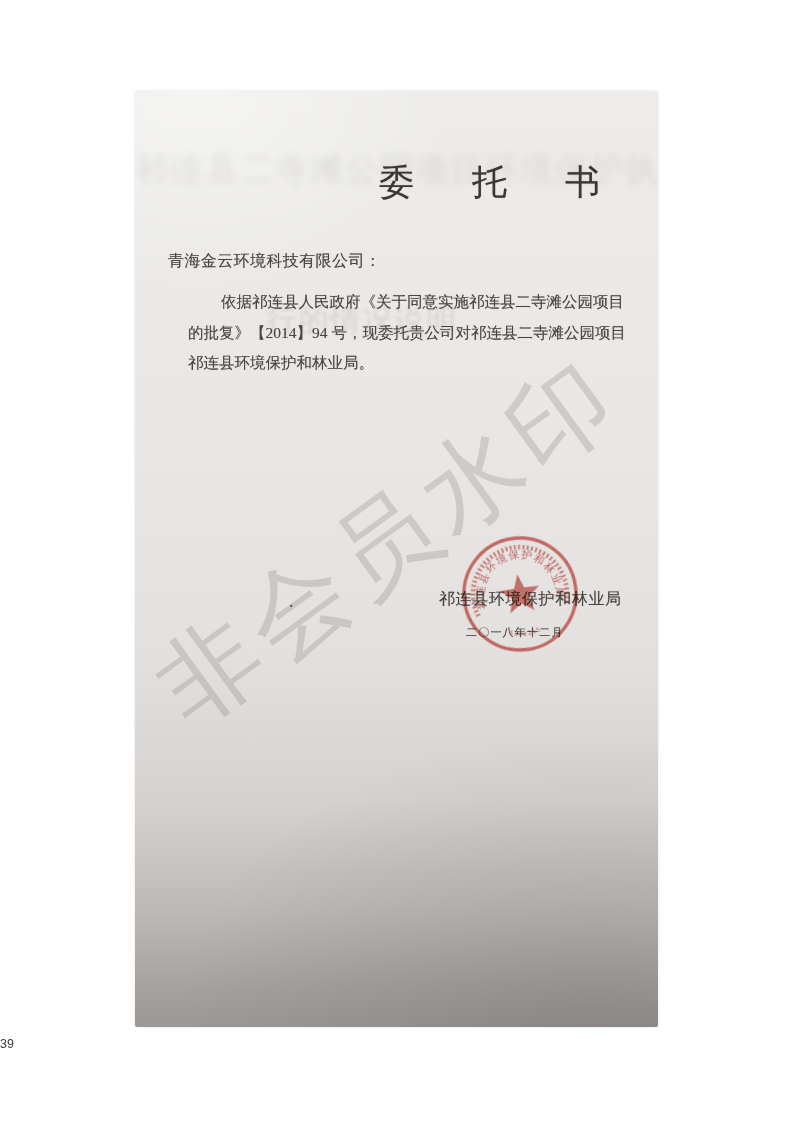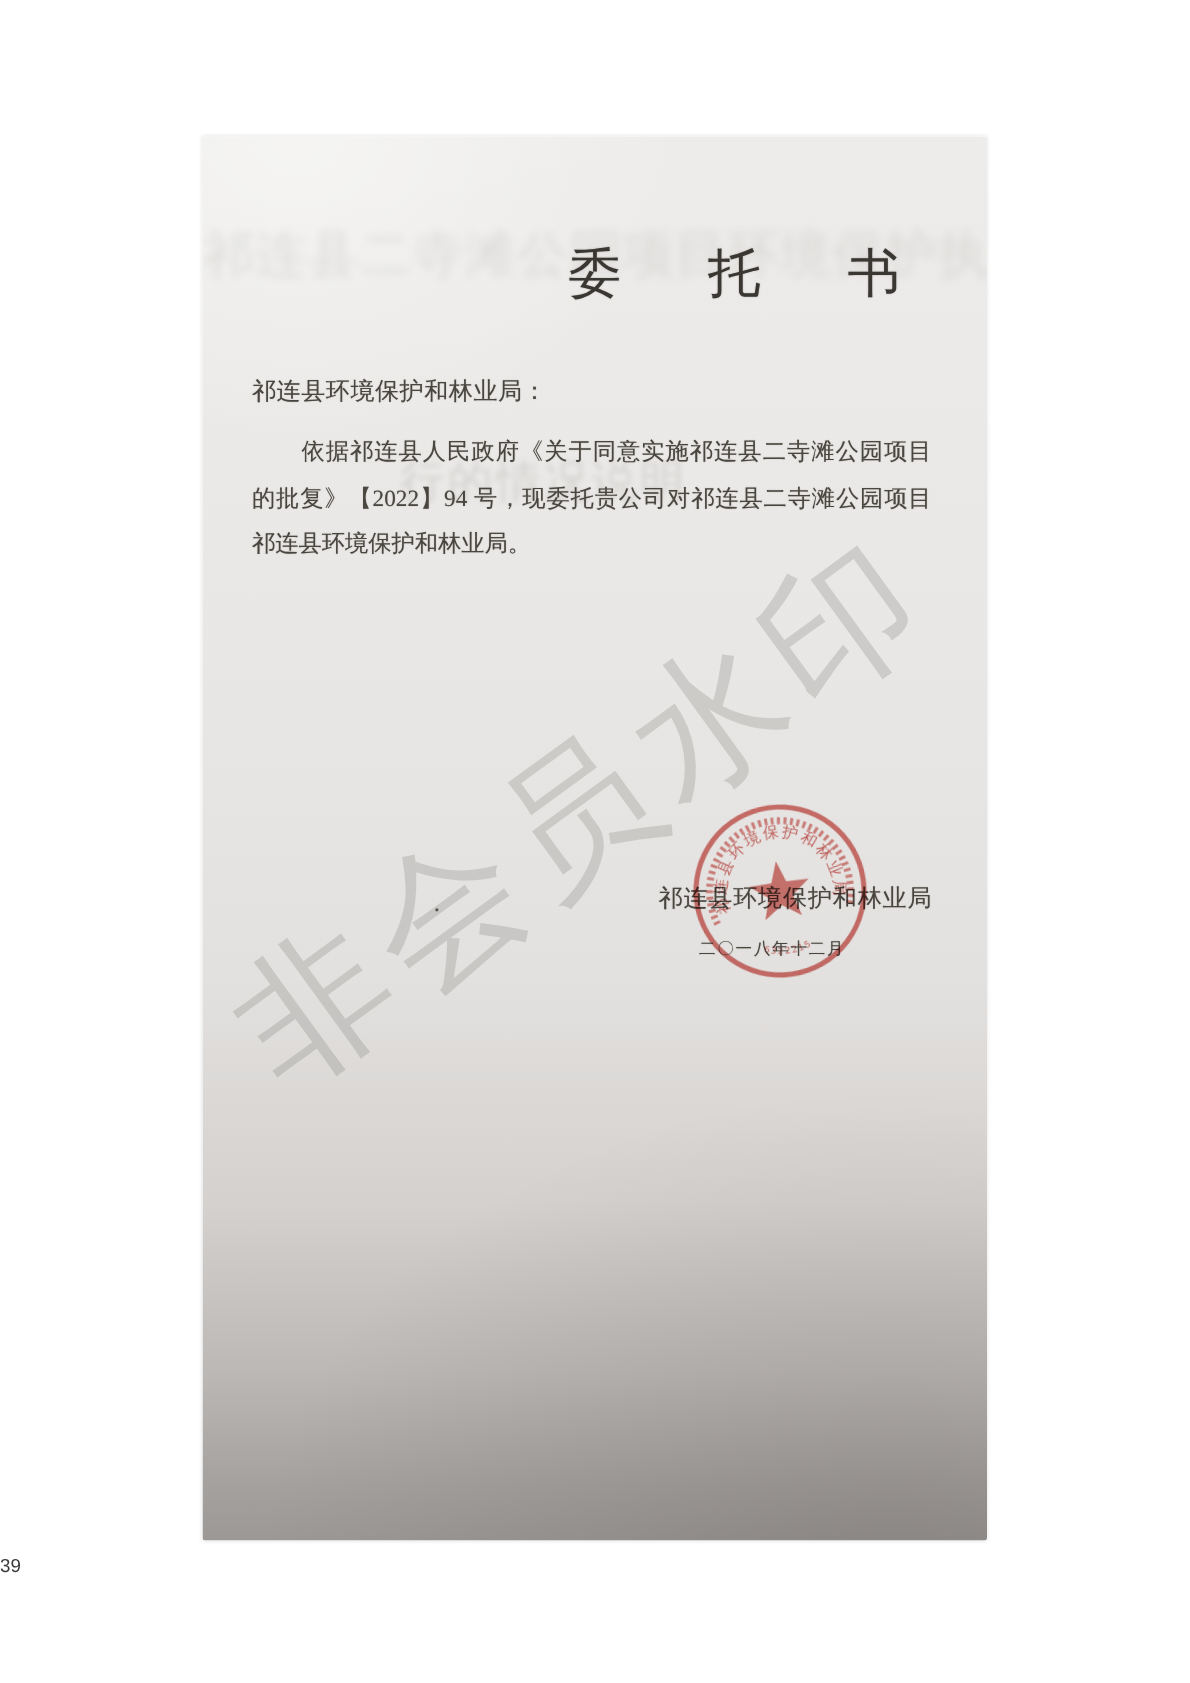--- a/index.html
+++ b/index.html
@@ -56,20 +56,21 @@
     text-shadow: 0 0 0.8px rgba(73,69,63,0.4);
   }
   .body-block {
     position: absolute; left: 33px; top: 196px; width: 453px;
   }
   .body-line {
     font-size: 15.5px; line-height: 30.5px;
     text-align: justify; text-align-last: justify;
     text-shadow: 0 0 0.8px rgba(73,69,63,0.4);
     white-space: nowrap;
+    margin-left: 20px;
   }
   .body-line.indent { text-indent: 33px; }
   .body-line.last { text-align-last: left; }
 
   .stray-dot {
     position: absolute; left: 154px; top: 500px;
     font-size: 18px; color: #55514b;
   }
   .signature-org {
     position: absolute; left: 304px; top: 498px;
@@ -116,25 +117,25 @@
 </head>
 <body>
 
 <div class="scan-photo">
 
   <div class="ghost-heading">祁连县二寺滩公园项目环境保护执</div>
   <div class="ghost-subheading">行的情况说明</div>
 
   <div class="doc-title">委托书</div>
 
-  <div class="salutation">祁连县环境保护和林业局：</div>
+  <div class="salutation">青海金云环境科技有限公司：</div>
 
   <div class="body-block">
     <div class="body-line indent">依据祁连县人民政府《关于同意实施祁连县二寺滩公园项目</div>
-    <div class="body-line">的批复》【2022】94 号，现委托贵公司对祁连县二寺滩公园项目</div>
+    <div class="body-line">的批复》【2014】94 号，现委托贵公司对祁连县二寺滩公园项目</div>
     <div class="body-line last">祁连县环境保护和林业局。</div>
   </div>
 
   <div class="stray-dot">.</div>
 
   <div class="signature-org">祁连县环境保护和林业局</div>
 
   <div class="signature-date">二〇一八年十二月</div>
 
   <svg class="official-seal" viewBox="0 0 120 120" xmlns="http://www.w3.org/2000/svg">

